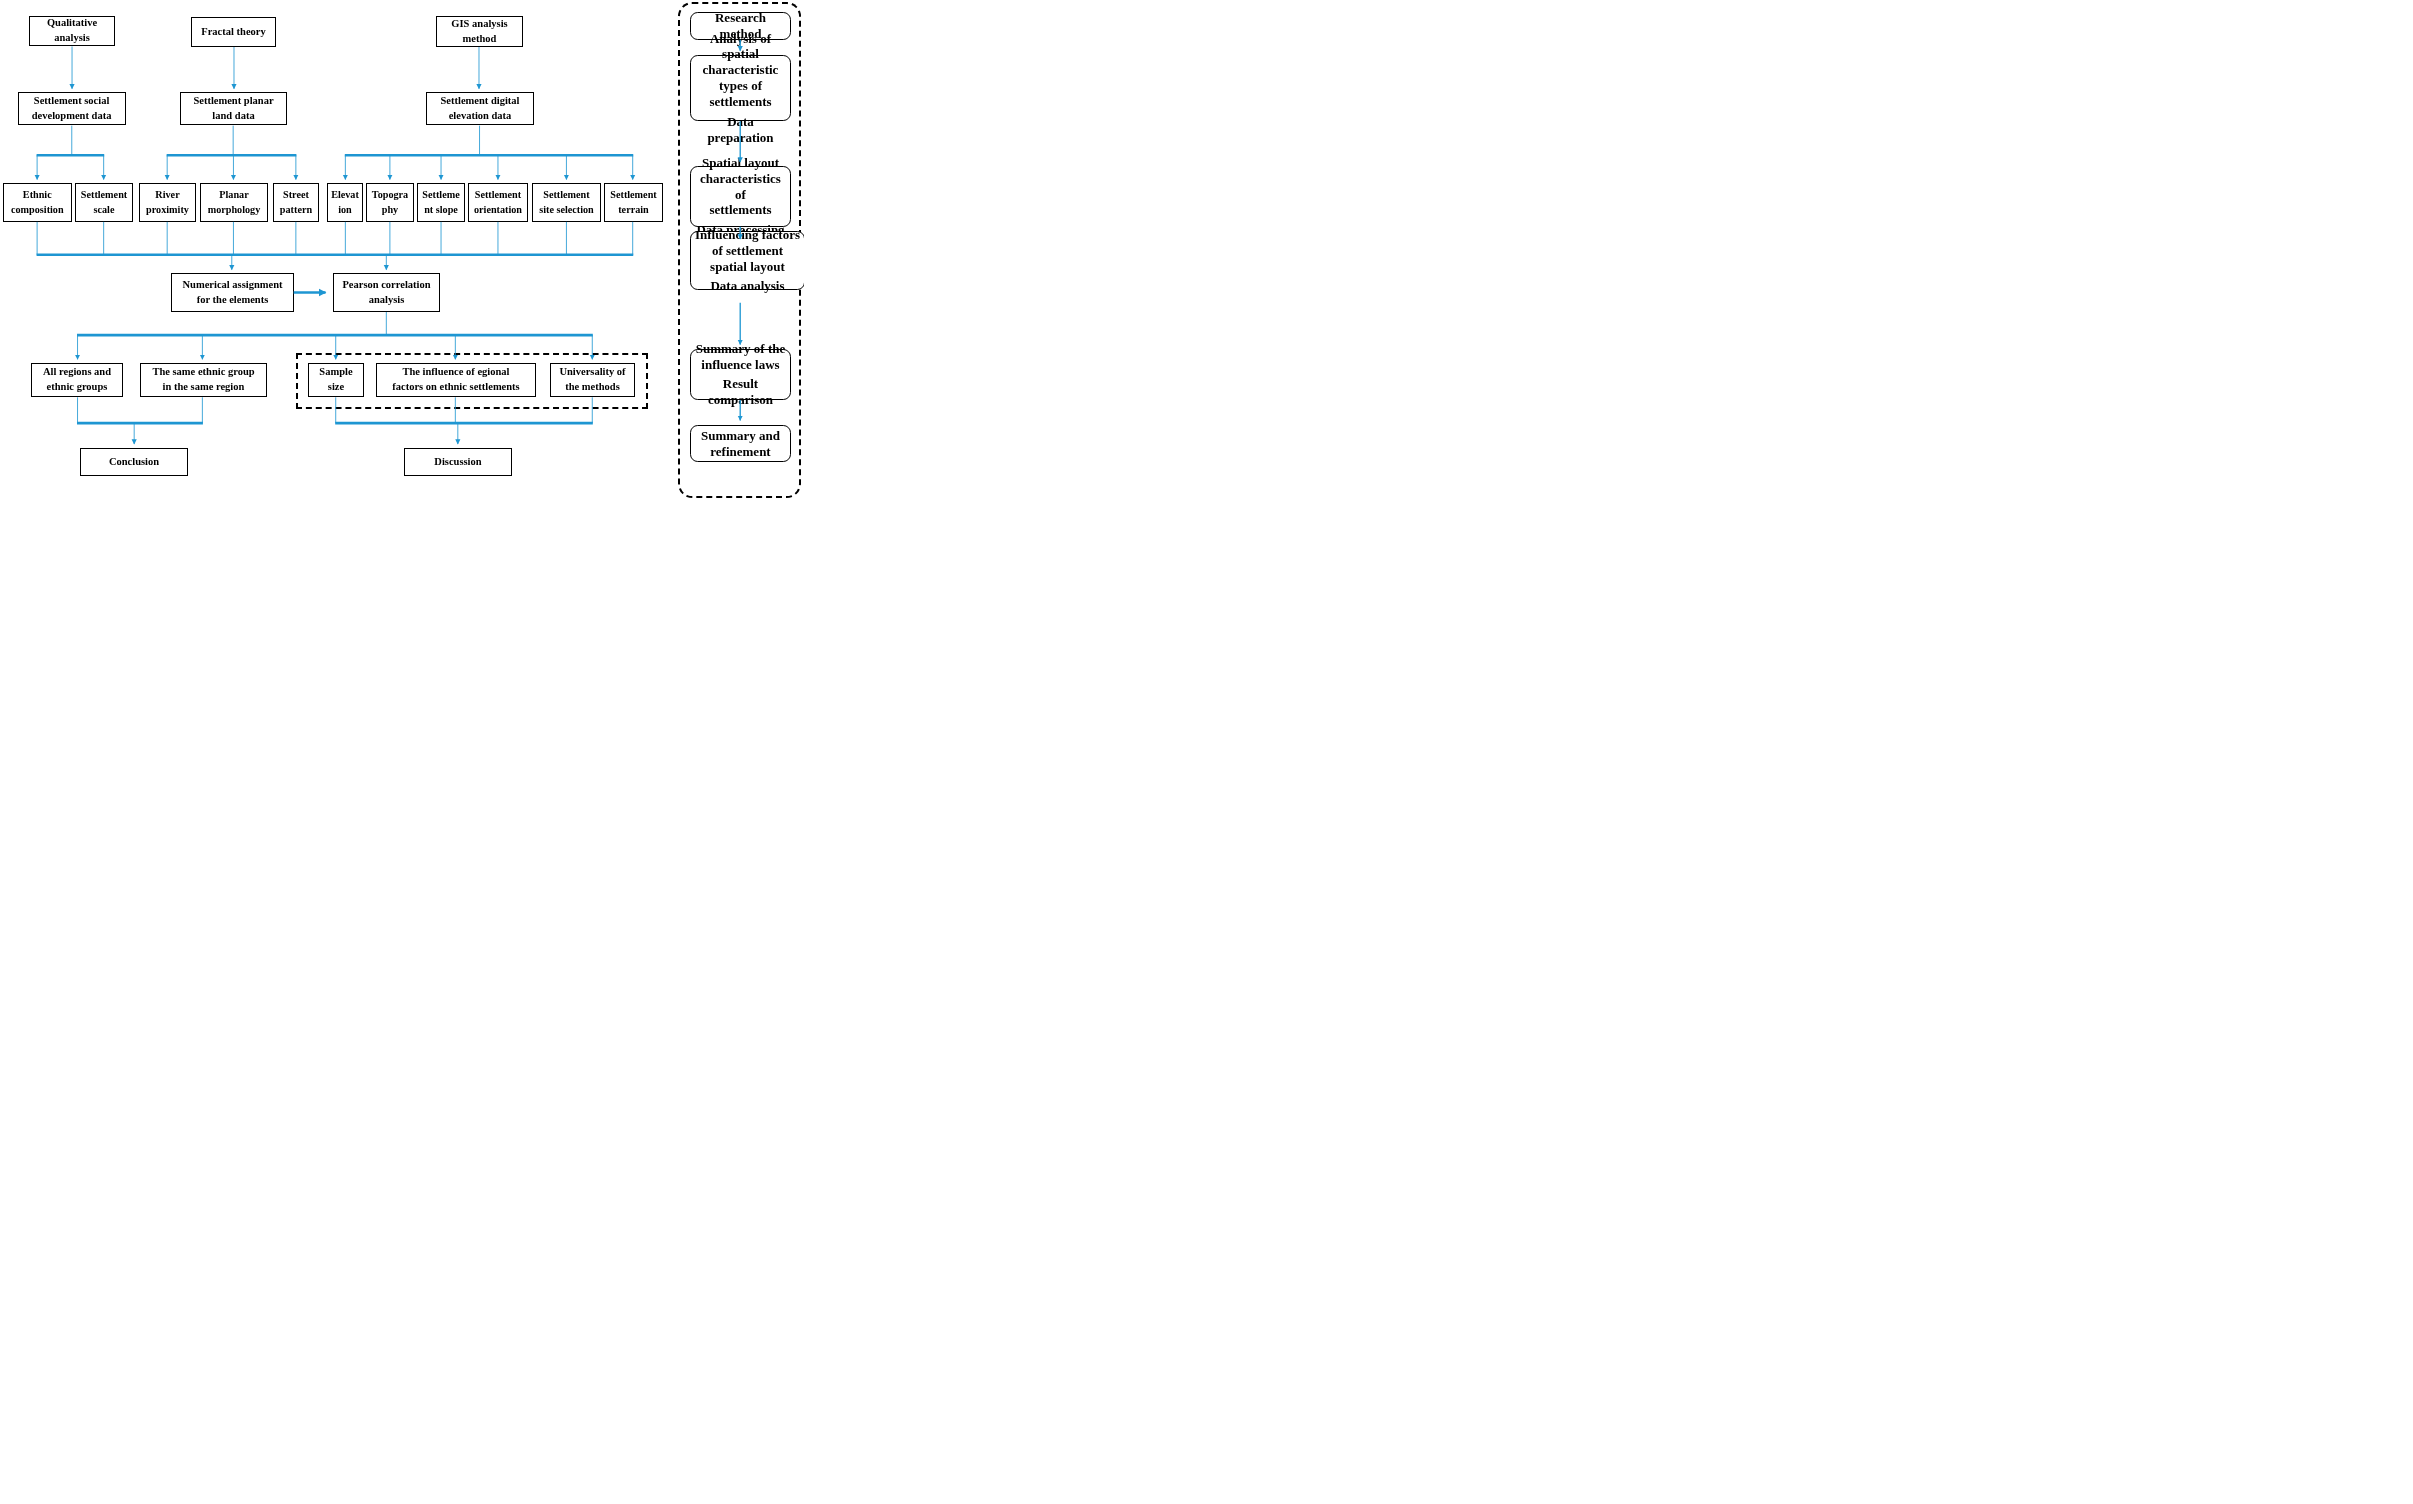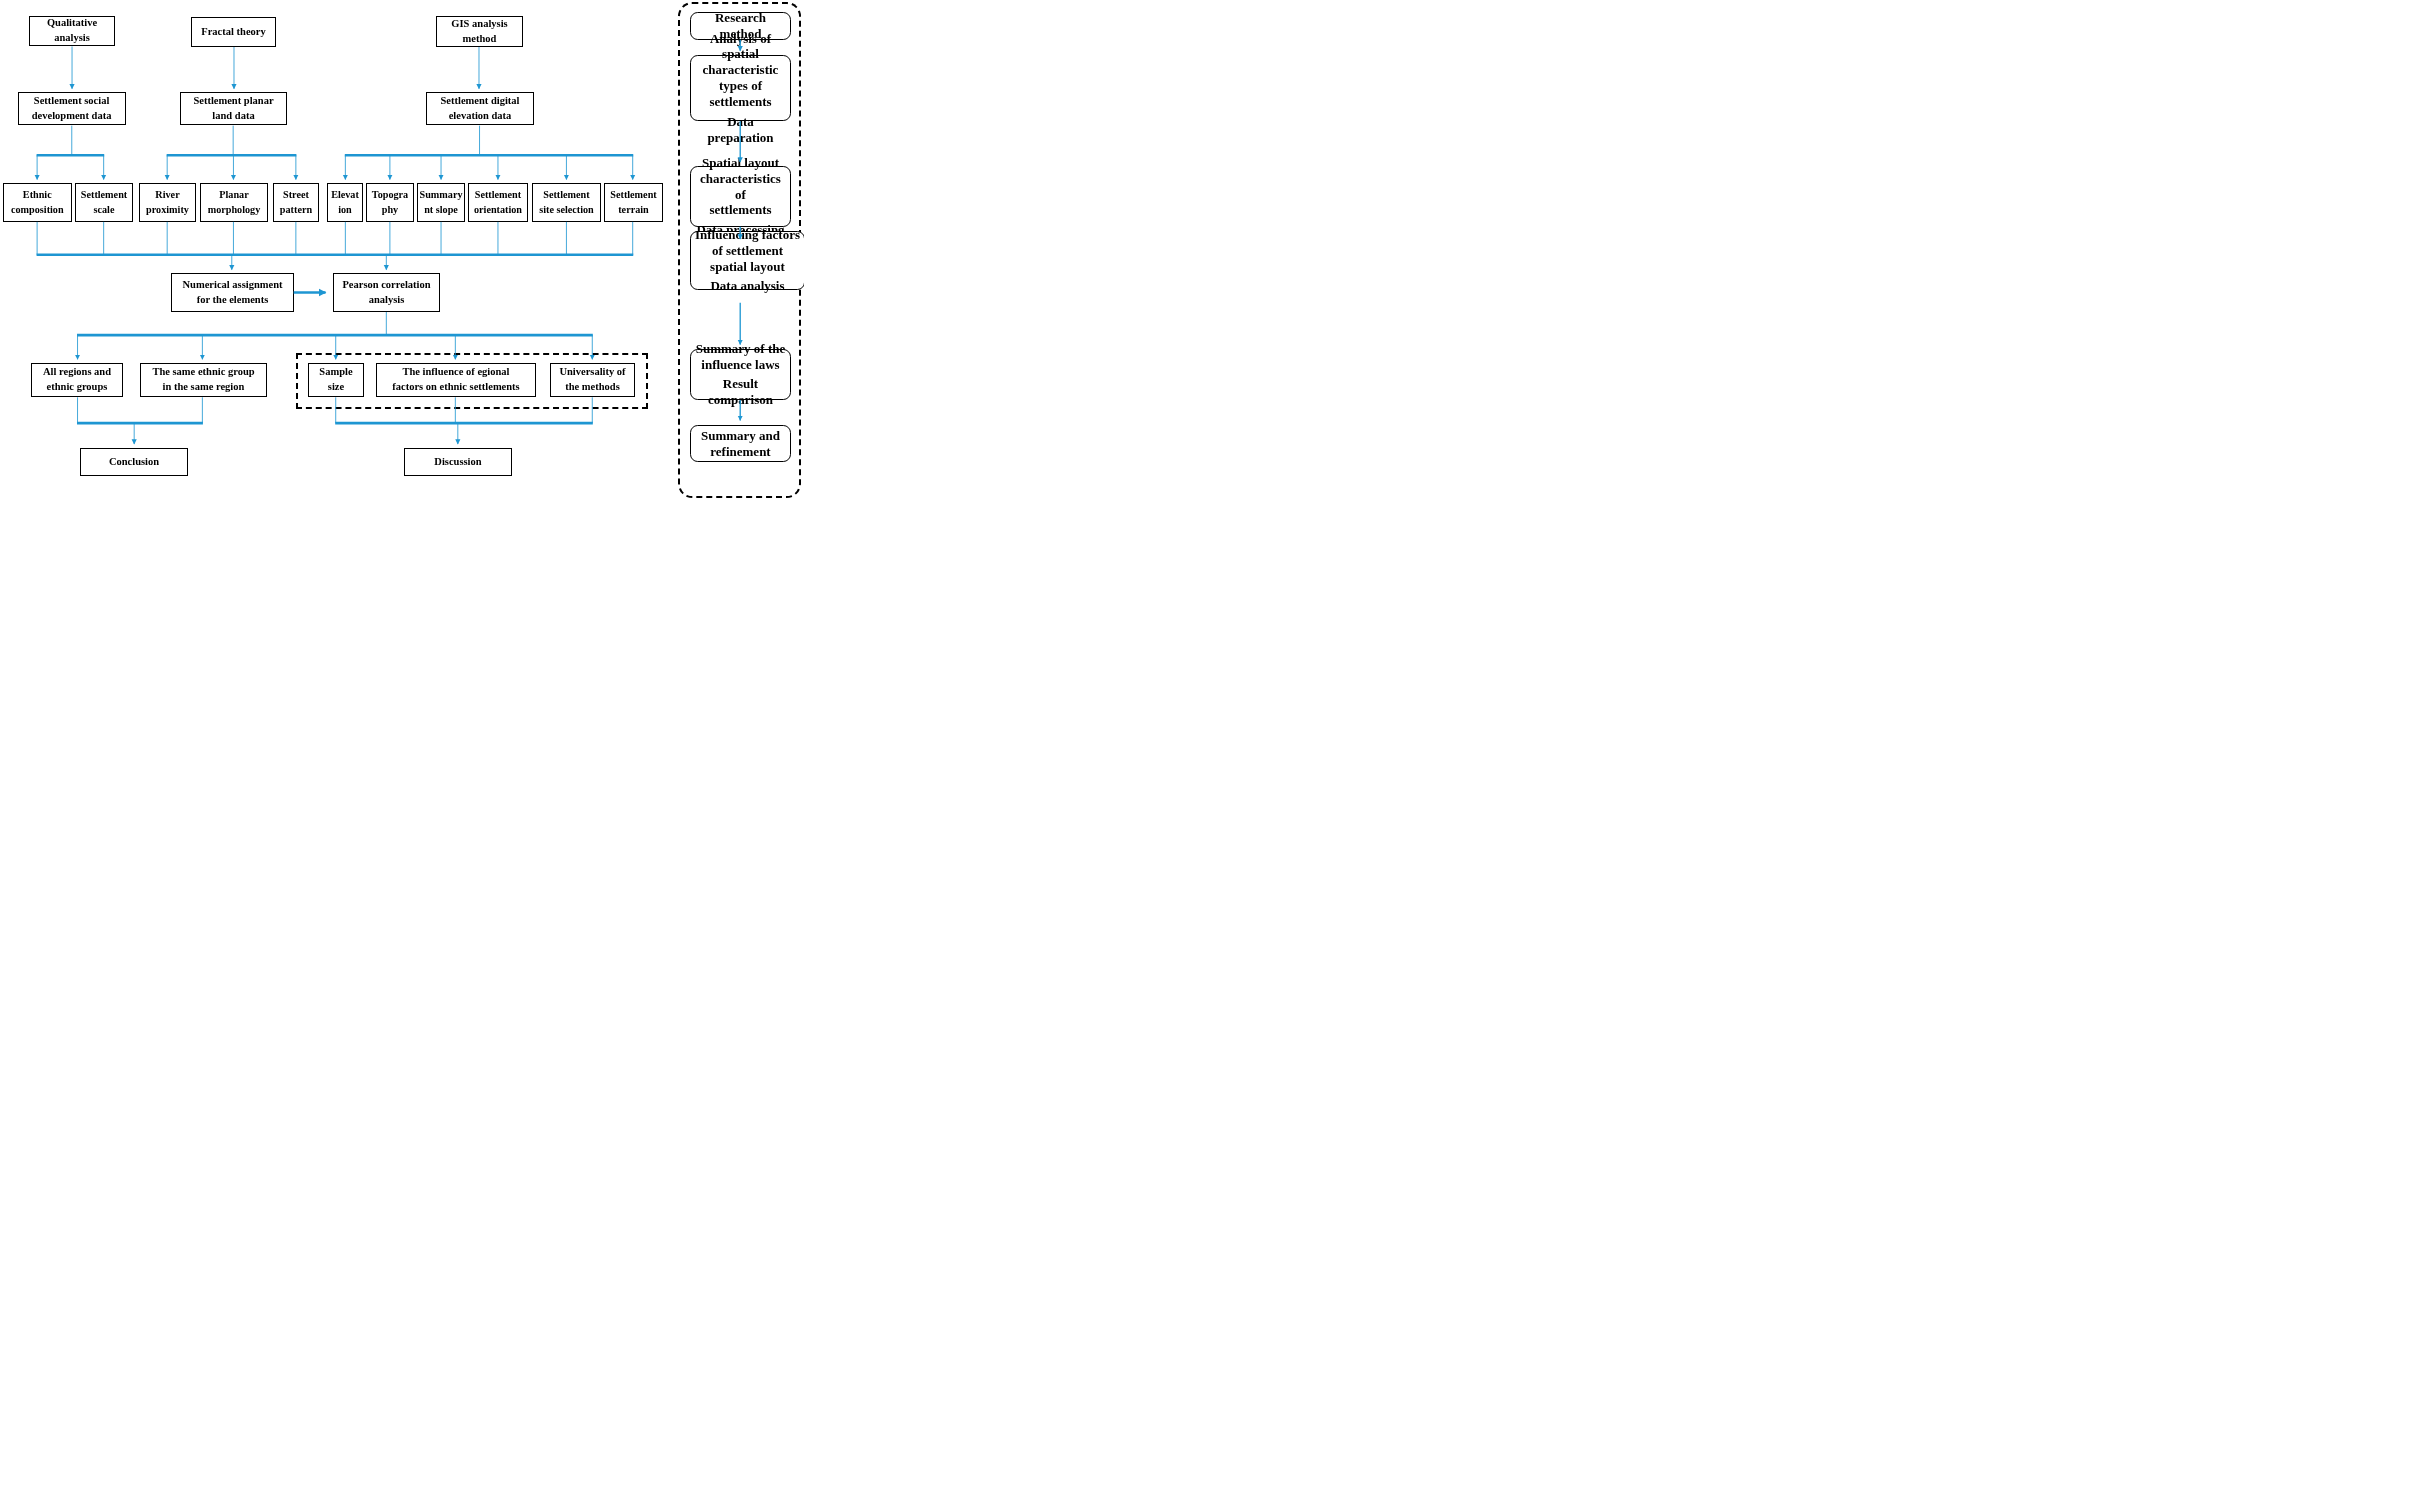--- a/index.html
+++ b/index.html
@@ -106,21 +106,21 @@
   <div class="box small" style="left:139px;  top:183px; width:57px; height:39px;">River
 proximity</div>
   <div class="box small" style="left:200px;  top:183px; width:68px; height:39px;">Planar
 morphology</div>
   <div class="box small" style="left:273px;  top:183px; width:46px;  height:39px;">Street
 pattern</div>
   <div class="box small" style="left:327px;  top:183px; width:36px;  height:39px;">Elevat
 ion</div>
   <div class="box small" style="left:366px;  top:183px; width:48px;  height:39px;">Topogra
 phy</div>
-  <div class="box small" style="left:417px;  top:183px; width:48px;  height:39px;">Summary
+  <div class="box small" style="left:417px;  top:183px; width:48px;  height:39px;">Settleme
 nt slope</div>
   <div class="box small" style="left:468px;  top:183px; width:60px; height:39px;">Settlement
 orientation</div>
   <div class="box small" style="left:532px;  top:183px; width:69px; height:39px;">Settlement
 site selection</div>
   <div class="box small" style="left:604px; top:183px; width:59px; height:39px;">Settlement
 terrain</div>
 
   <div class="box" style="left:171px; top:273px; width:123px; height:39px;">Numerical assignment
 for the elements</div>

